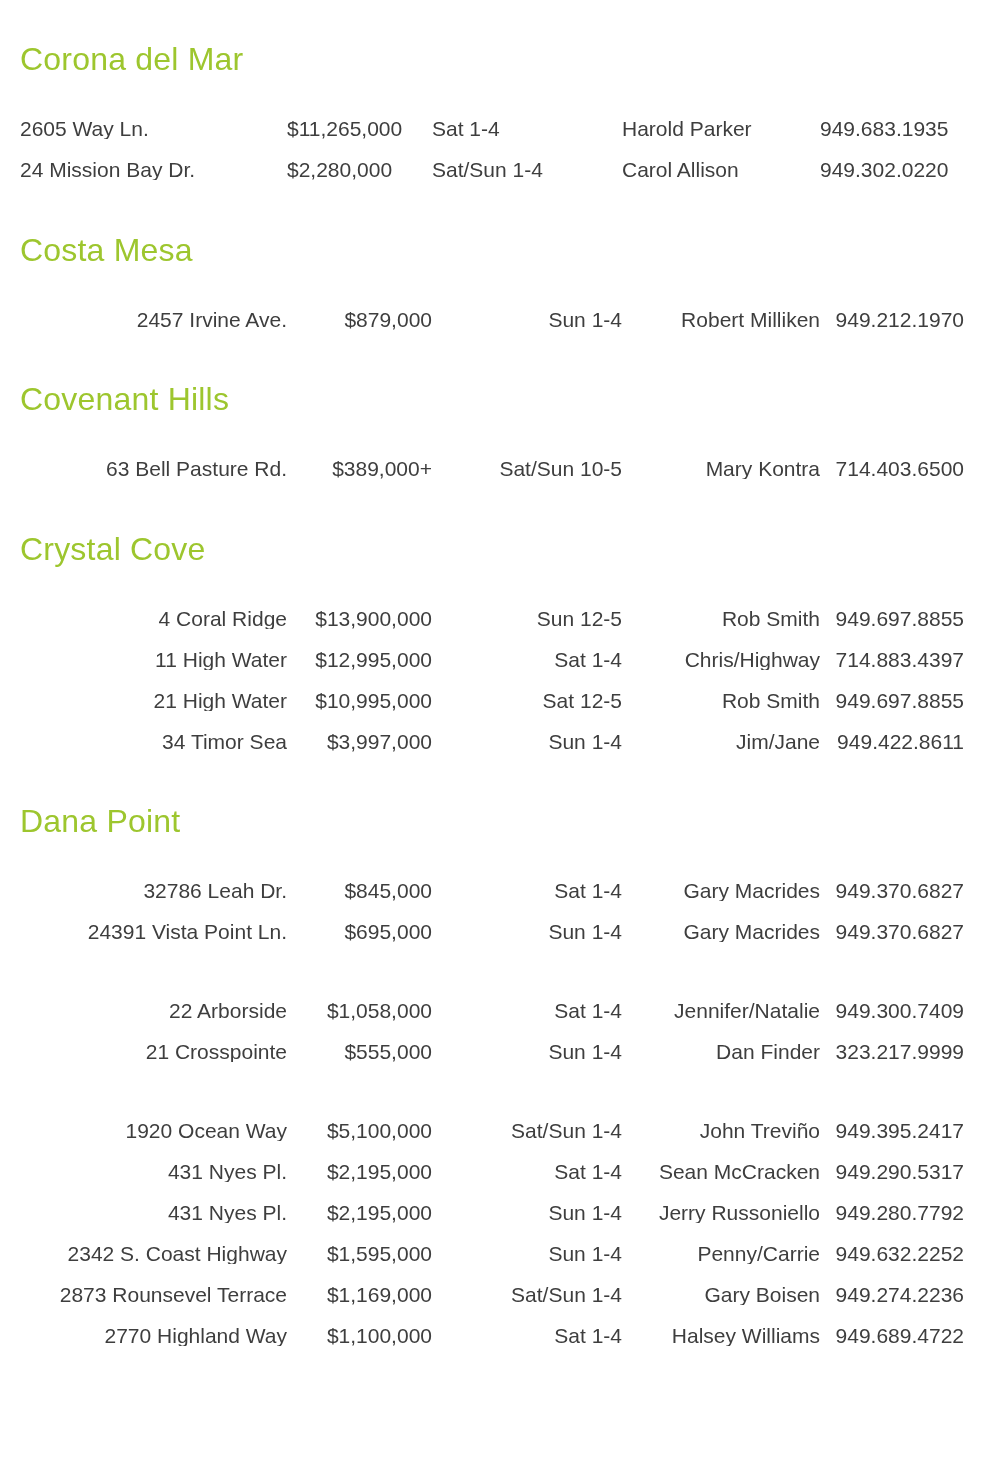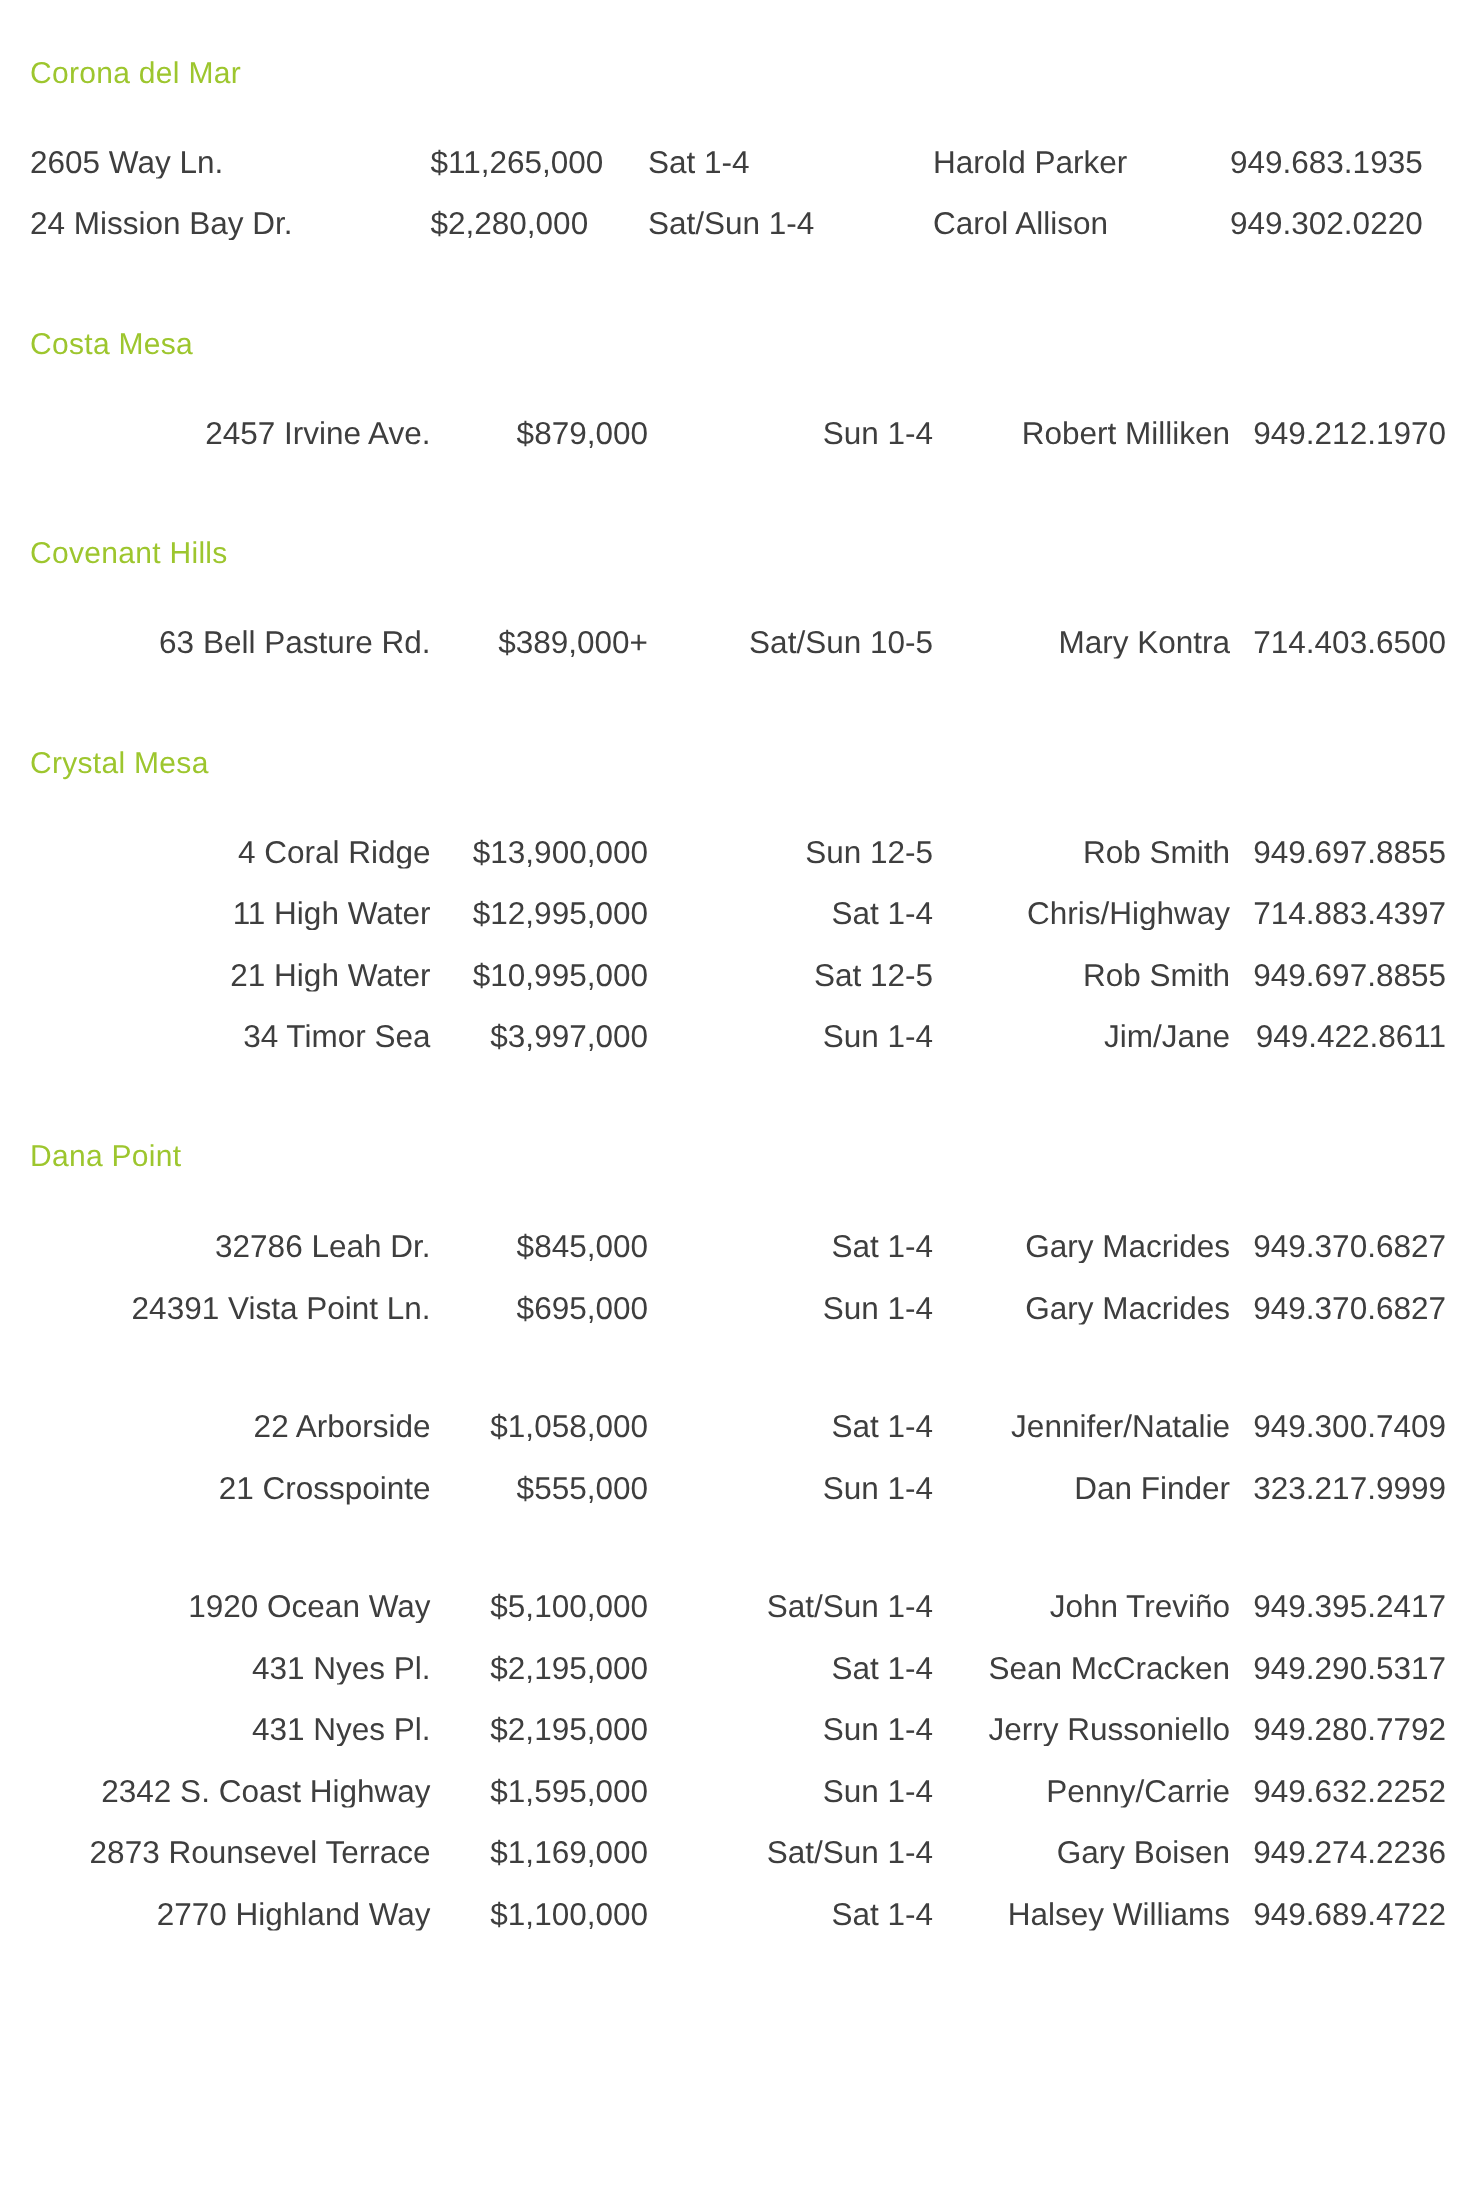--- a/index.html
+++ b/index.html
@@ -22,21 +22,21 @@
   .section { }
   .section + .section {
     margin-top: 38px;
     text-align: right;
   }
   .section-title {
     height: 44px;
     display: flex;
     align-items: center;
     padding-left: 20px;
-    font-size: 20px;
+    font-size: 32px;
     font-weight: 400;
     color: var(--accent-color, #9dc62e);
     letter-spacing: 0.2px;
   }
   .listing-row {
     height: 41px;
     display: grid;
     grid-template-columns: 267px 145px 190px 198px 1fr;
     align-items: center;
     padding-left: 20px;
@@ -94,21 +94,21 @@
     <span class="cell">63 Bell Pasture Rd.</span>
     <span class="cell">$389,000+</span>
     <span class="cell">Sat/Sun 10-5</span>
     <span class="cell">Mary Kontra</span>
     <span class="cell">714.403.6500</span>
   </div>
 </div>
   </section>
 
   <section class="section">
-    <h2 class="section-title">Crystal Mesa</h2>
+    <h2 class="section-title">Crystal Cove</h2>
     <div>
   <div class="listing-row">
     <span class="cell">4 Coral Ridge</span>
     <span class="cell">$13,900,000</span>
     <span class="cell">Sun 12-5</span>
     <span class="cell">Rob Smith</span>
     <span class="cell">949.697.8855</span>
   </div>
 
   <div class="listing-row">

